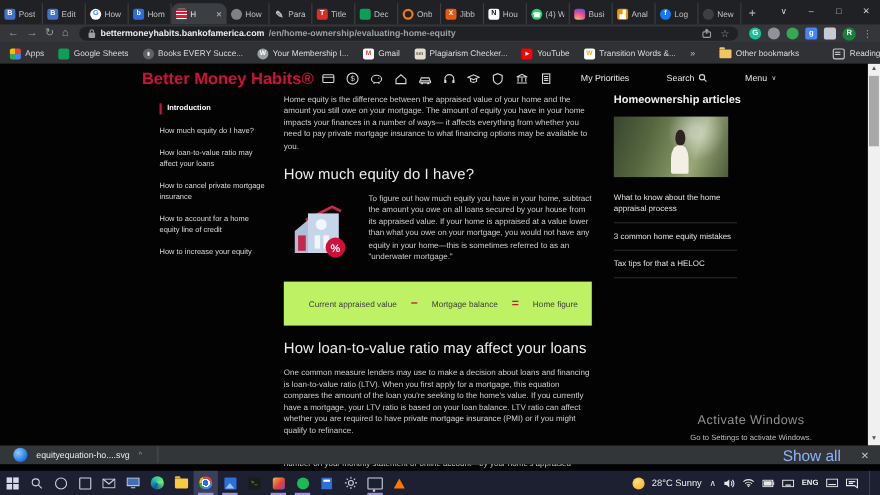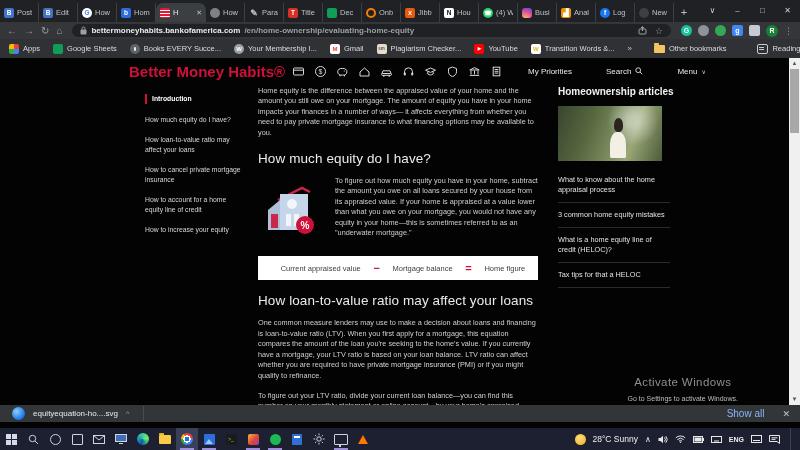--- a/index.html
+++ b/index.html
@@ -88,21 +88,21 @@
   .toc-item{color:#d8d8d8;font-size:6.8px;line-height:9.5px;margin-bottom:11px;}
   .toc-item.active{font-weight:bold;color:#fff;border-left:2px solid #d0103a;padding-left:5px;}
 
   
   .main{position:absolute;left:258px;top:28px;width:280px;color:#cfcfcf;}
   .main p{font-size:7.3px;line-height:10.4px;margin:0 0 10px;}
   .main h2{color:#ececec;font-weight:400;font-size:13.5px;margin:13px 0 10px;letter-spacing:.1px;}
   .media{display:flex;gap:13px;margin:2px 0 8px;}
   .housewrap{width:64px;flex:none;padding-top:2px;}
   .media p{flex:1;}
-  .eqbox{background:#ffffff;height:24px;display:flex;align-items:center;justify-content:space-evenly;margin:2px 0 12px;padding-left:10px;}
+  .eqbox{background:#bef264;height:40px;display:flex;align-items:center;justify-content:space-evenly;margin:2px 0 12px;padding-left:10px;}
   .eqterm{color:#3e3e3e;font-size:7.5px;}
   .eqop{color:#d0103a;font-weight:bold;font-size:11px;}
   .bodylink{color:#d9d9d9;cursor:pointer;}
 
   
   .aside{position:absolute;left:558px;top:28px;width:138px;color:#e6e6e6;}
   .aside h3{font-size:10px;font-weight:bold;margin:0 0 9px;color:#f0f0f0;}
   .photo{width:104px;height:55px;margin-bottom:7px;position:relative;overflow:hidden;
          background:
            radial-gradient(circle at 72% 26%, rgba(255,255,255,.45) 0 6%, transparent 30%),
@@ -123,21 +123,21 @@
   .wm1{font-size:11.5px;color:#8f8f8f;letter-spacing:.4px;}
   .wm2{font-size:7px;color:#bdbdbd;margin-top:7px;}
 
   
   .dlbar{position:absolute;left:0;right:0;top:405px;height:17px;background:#323639;display:flex;align-items:center;padding:0 0 0 12px;z-index:4;}
   .dlicon{width:13px;height:13px;border-radius:50%;flex:none;
           background:radial-gradient(circle at 35% 35%,#8ecdf5,#1a73e8 70%);}
   .dlname{color:#e8eaed;font-size:8px;margin-left:8px;}
   .dlcaret{color:#9aa0a6;font-size:7px;margin-left:8px;}
   .dl-divider{width:1px;height:15px;background:#4a4d50;margin-left:14px;}
-  .showall{margin-left:auto;color:#8ab4f8;font-size:10px;}
+  .showall{margin-left:auto;color:#8ab4f8;font-size:14px;}
   .dlclose{color:#c4c7ca;font-size:9px;margin:0 10px 0 18px;}
 
   
   .taskbar{position:absolute;left:0;right:0;bottom:0;height:22px;background:#1c2030;display:flex;align-items:center;z-index:7;}
   .tbi{width:22px;height:22px;display:flex;align-items:center;justify-content:center;position:relative;flex:none;}
   .tbi.hl{background:#3a4059;}
   .tbi.open::after{content:"";position:absolute;bottom:0;left:4px;right:4px;height:2px;background:#9d8fd8;}
   .win-grid{width:11px;height:11px;background-image:linear-gradient(#d5dae8,#d5dae8),linear-gradient(#d5dae8,#d5dae8),linear-gradient(#d5dae8,#d5dae8),linear-gradient(#d5dae8,#d5dae8);
             background-size:5px 5px;background-position:0 0,6px 0,0 6px,6px 6px;background-repeat:no-repeat;}
   .cortana{width:9px;height:9px;border:1.5px solid #cfd3e3;border-radius:50%;}
@@ -437,21 +437,20 @@
       <h2>How loan-to-value ratio may affect your loans</h2>
       <p><span>One common measure lenders may use to make a decision about loans and financing is loan-to-value ratio (LTV). When you first apply for a mortgage, this equation compares the amount of the loan you're seeking to the home's value. If you currently have a mortgage, your LTV ratio is based on your loan balance. LTV ratio can affect whether you are required to have </span><span class="bodylink">private mortgage insurance (PMI)</span><span> or if you might qualify to refinance.</span></p>
       <p>To figure out your LTV ratio, divide your current loan balance—you can find this number on your monthly statement or online account—by your home's appraised value. Multiply that</p>
     </main>
 
     <aside class="aside">
       <h3>Homeownership articles</h3>
       <div class="photo"></div>
       <div class="aside-item">What to know about the home appraisal process</div>
       <div class="aside-item">3 common home equity mistakes</div>
-      <div class="aside-item">What is a home equity line of credit (HELOC)?</div>
       <div class="aside-item">Tax tips for that a HELOC</div>
     </aside>
 
     <div class="sb">
       <div class="sb-arrow">▲</div>
       <div class="sb-thumb"></div>
       <div class="sb-arrow sb-down">▼</div>
     </div>
   </div>
 

